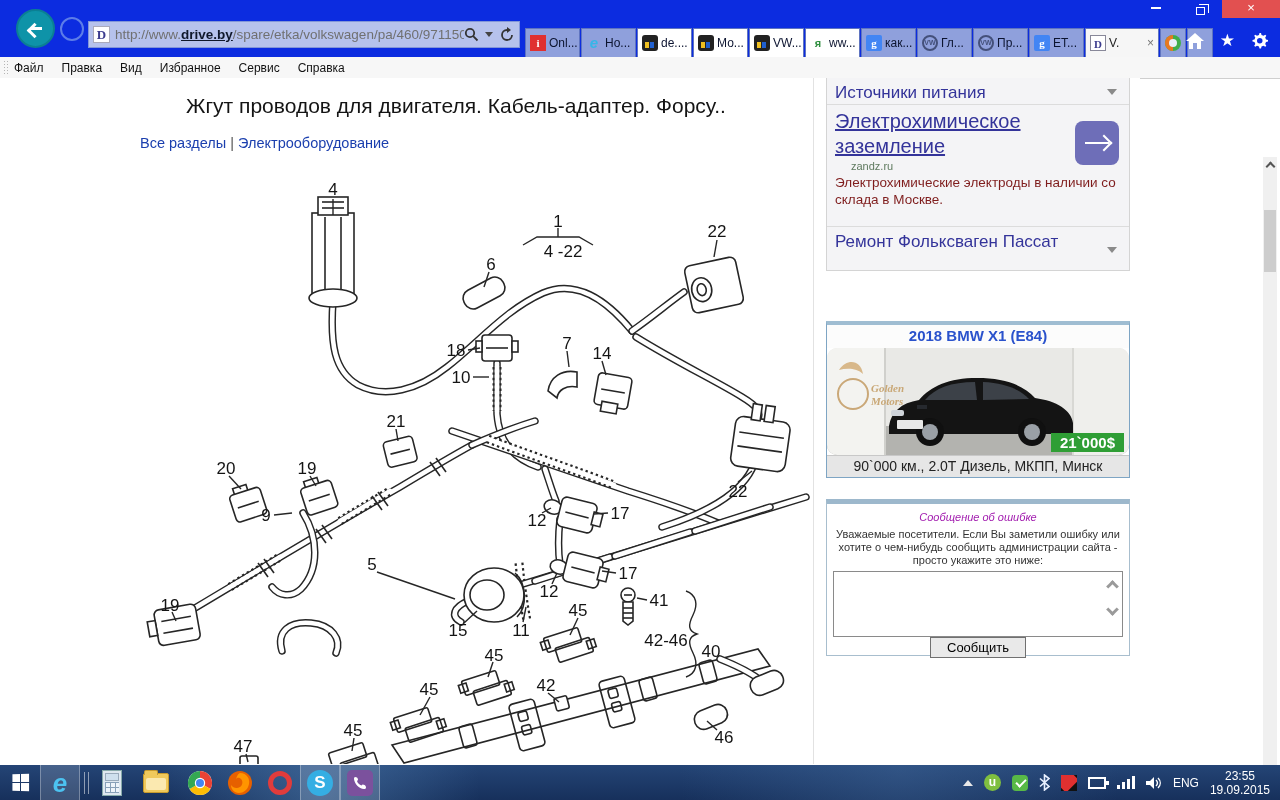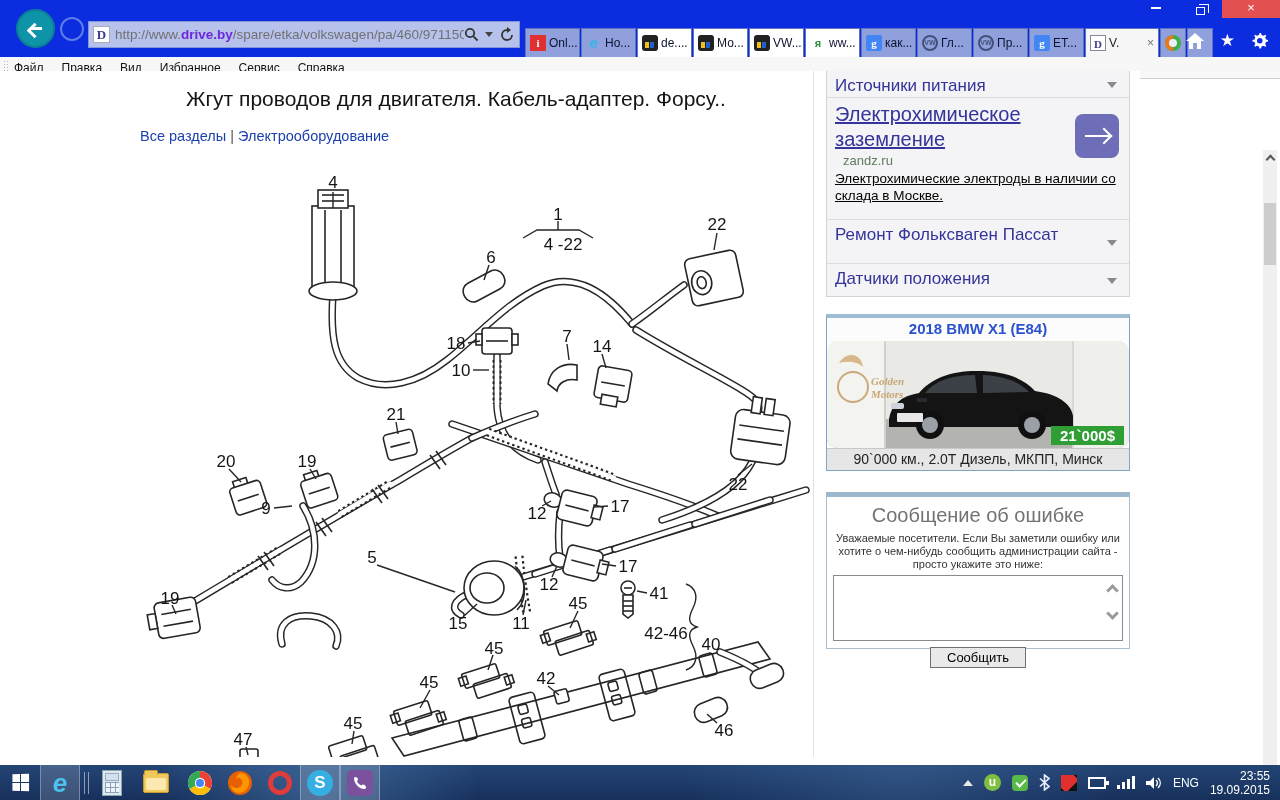--- a/index.html
+++ b/index.html
@@ -22,21 +22,21 @@
   .arrow-w { width:14px; height:14px; position:relative; }
   .arrow-w:before { content:""; position:absolute; left:2px; top:5px; width:11px; height:3px; background:#fff; }
   .arrow-w:after { content:""; position:absolute; left:0; top:3px; width:8px; height:8px; border-left:3px solid #fff; border-bottom:3px solid #fff; transform:rotate(45deg); }
   .arrow-b:before { background:#8fa5ee; height:2px; width:9px; top:5px;}
   .arrow-b:after { border-color:#8fa5ee; border-width:2px; width:6px; height:6px; top:3px;}
   .arrow-b { width:12px; height:12px; position:relative; transform:rotate(180deg); }
 
   .addressbar { position:absolute; left:88px; top:21px; width:432px; height:27px; background:#b6c2ec; border:1px solid #8296d8; display:flex; align-items:center; padding:0 4px; }
   .favicon-d { width:17px; height:17px; background:#fff; border:1px solid #aab; color:#3c3c8e; font-family:"Liberation Serif",serif; font-weight:bold; font-size:13px; text-align:center; line-height:16px; flex:0 0 auto; }
   .url { flex:1; font-size:13.5px; color:#707070; white-space:nowrap; overflow:hidden; margin-left:5px; }
-  .url b { color:#6d28d9; font-weight:bold; }
+  .url b { color:#0f172a; font-weight:bold;text-decoration:underline; }
   .addr-icons { display:flex; align-items:center; gap:6px; color:#333; }
   .caret-down { width:0; height:0; border-left:4px solid transparent; border-right:4px solid transparent; border-top:5px solid #444; }
 
   
   .tabs { position:absolute; left:525px; top:28px; height:29px; display:flex; }
   .tab { width:55px; height:29px; background:#8fa0dc; border:1px solid #5f74c0; border-bottom:none; margin-right:1px; display:flex; align-items:center; padding:0 4px; font-size:12px; color:#0c1430; overflow:hidden; }
   .tab.green { background:#ffffff; }
   .tab.active { background:#f6f6f6; color:#222; width:74px; }
   .tab.partial { width:26px; overflow:hidden; }
   .tab .ticon { width:16px; height:16px; flex:0 0 auto; margin-right:3px; font-size:11px; font-weight:bold; text-align:center; line-height:16px; }
@@ -56,21 +56,21 @@
   .newtab { width:26px; height:29px; background:#8fa0dc; border:1px solid #5f74c0; border-bottom:none; }
   .chrome-icons { position:absolute; right:12px; top:30px; display:flex; gap:16px; align-items:center; color:#fff; }
   .chrome-icons .glyph { font-size:17px; color:#fff; }
 
   
   .menubar { position:absolute; left:0; top:57px; width:1280px; height:22px; background:#f7f7f7; border-bottom:1px solid #cfcfcf; display:flex; align-items:center; font-size:12px; color:#111; }
   .grip { width:5px; height:16px; margin:0 6px 0 3px; background-image:radial-gradient(#b5b5b5 1px, transparent 1px); background-size:3px 3px; }
   .menubar span.mi { margin-right:18px; }
 
   
-  .content { position:absolute; left:0; top:71px; width:1140px; height:686px; background:#fff; }
+  .content { position:absolute; left:0; top:78px; width:1140px; height:686px; background:#fff; }
   .page-title { position:absolute; left:100px; top:16px; width:712px; text-align:center; font-size:21px; color:#141414; }
   .page-links { position:absolute; left:140px; top:57px; font-size:14.5px; color:#1b3fae; }
   .page-links .sep { color:#555; margin:0 4px; }
   .page-links a { color:#1b3fae; text-decoration:none; }
 
   svg.diagram { position:absolute; left:0; top:0; width:822px; height:686px; }
   svg.diagram .ln { stroke:#262626; stroke-width:1.6; fill:none; }
   svg.diagram .fw { stroke:#262626; stroke-width:1.6; fill:#fff; }
   svg.diagram .c8 { stroke:#262626; stroke-width:7.5; fill:none; stroke-linecap:round; }
   svg.diagram .c5 { stroke:#fff; stroke-width:4.6; fill:none; stroke-linecap:round; }
@@ -81,42 +81,42 @@
   .col-sep { position:absolute; left:813px; top:0; width:1px; height:686px; background:#e2e2e2; }
 
   
   .sidebar { position:absolute; left:826px; top:0; width:304px; }
   .adstack { position:absolute; left:0; top:0; width:304px; border:1px solid #d4d4d4; border-top:none; background:#f4f4f6; }
   .adrow { position:relative; border-top:1px solid #dcdcdc; padding:4px 8px; }
   .adrow:first-child { border-top:none; }
   .ad-title { color:#34349a; font-size:17px; line-height:21px; }
   .dd-caret { position:absolute; right:12px; top:50%; margin-top:-2px; width:0; height:0; border-left:5px solid transparent; border-right:5px solid transparent; border-top:6px solid #8a8a8a; }
   .ad-big .ad-title { font-size:20px; line-height:25px; width:220px;text-decoration:underline; }
-  .ad-url { font-size:13px; color:#5f7a5f; margin:1px 8px 2px; }
-  .ad-desc { font-size:13.5px; color:#000000; line-height:17px;text-decoration:underline; }
+  .ad-url { font-size:11px; color:#5f7a5f; margin:1px 16px 2px; }
+  .ad-desc { font-size:13.5px; color:#7f1d1d; line-height:17px; }
   .ad-arrow-btn { position:absolute; right:10px; top:16px; width:44px; height:44px; background:#6e6eb8; border-radius:8px; display:flex; align-items:center; justify-content:center; }
   .ad-arrow-btn .shaft { position:relative; width:24px; height:2px; background:#fff; }
   .ad-arrow-btn .shaft:after { content:""; position:absolute; right:-1px; top:-5px; width:10px; height:10px; border-top:2px solid #fff; border-right:2px solid #fff; transform:rotate(45deg); }
 
   .car-ad { position:absolute; left:0; top:243px; width:304px; height:157px; border:1px solid #7ea5c4; border-top:4px solid #9fbdd2; background:#fff; }
   .car-ad .hd { height:23px; text-align:center; font-size:15px; font-weight:bold; color:#2a52cc; line-height:22px; background:#fcfcfc; }
   .car-photo { position:relative; width:100%; height:107px; overflow:hidden;border-radius:10px; }
   .price-badge { position:absolute; right:5px; bottom:3px; background:#2f9e35; color:#fff; font-weight:bold; font-size:15px; padding:1px 9px; }
   .car-ad .cap { height:22px; background:#e6e6e6; text-align:center; font-size:14px; color:#222; line-height:21px; border-top:1px solid #c8c8c8; }
 
   .err-box { position:absolute; left:0; top:421px; width:304px; height:157px; border:1px solid #a8bece; border-top:5px solid #9db8cc; background:#fff; }
-  .err-title { text-align:center; color:#737373; font-size:20px; margin-top:7px; }
+  .err-title { text-align:center; color:#a21caf; font-size:11px; margin-top:7px;font-style:italic; }
   .err-text { text-align:center; font-size:11px; color:#333; line-height:13px; margin:5px 6px 4px; }
   .err-ta-wrap { position:relative; margin:0 6px; height:66px; border:1px solid #8a8a8a; background:#fff; }
   .err-ta-wrap textarea { width:100%; height:100%; border:none; resize:none; outline:none; font-family:"Liberation Sans",sans-serif; padding-right:18px; }
   .ta-arrows { position:absolute; right:2px; top:10px; width:16px; display:flex; flex-direction:column; gap:14px; align-items:center; }
   .chev { width:9px; height:9px; border-left:3px solid #9a9a9a; border-top:3px solid #9a9a9a; }
   .chev.up { transform:rotate(45deg); }
   .chev.down { transform:rotate(225deg); }
-  .err-btn-row { text-align:center; margin-top:6px; }
+  .err-btn-row { text-align:center; }
   .err-btn { font-size:13px; padding:2px 16px; background:#e9e9e9; border:1px solid #707070; font-family:"Liberation Sans",sans-serif; }
 
   
   .scrollbar { position:absolute; left:1263px; top:79px; width:14px; height:686px; background:#f0f0f0; }
   .sb-arrow { position:absolute; left:0; width:14px; height:15px; display:flex; align-items:center; justify-content:center; }
   .sb-arrow .chev { border-color:#555; border-width:2.5px; width:7px; height:7px; }
   .sb-up { top:2px; }
   .sb-thumb { position:absolute; left:1px; top:53px; width:12px; height:62px; background:#cdcdcd; }
 
   
@@ -147,21 +147,21 @@
   .ut { width:17px; height:17px; border-radius:50%; background:#7fbf3f; color:#fff; font-size:12px; text-align:center; line-height:16px; font-weight:bold; }
   .gchat { width:16px; height:16px; border-radius:4px; background:#58b947; position:relative; }
   .gchat:before { content:""; position:absolute; left:4px; top:4px; width:8px; height:4px; border-left:2px solid #fff; border-bottom:2px solid #fff; transform:rotate(-45deg); }
   .kasp-sq { width:16px; height:16px; background:#111; position:relative; overflow:hidden; }
   .kasp-sq:before { content:""; position:absolute; left:-4px; top:-4px; width:18px; height:18px; background:#e03030; transform:rotate(45deg); }
   .batt { width:18px; height:12px; border:2px solid #fff; position:relative; }
   .batt:before { content:""; position:absolute; right:-5px; top:2px; width:3px; height:4px; background:#fff; }
   .sigbars { display:flex; align-items:flex-end; gap:2px; }
   .sigbars i { width:3px; background:#fff; }
   .lang { font-size:12px; }
-  .clock { font-size:12px; text-align:right; line-height:14px; }
+  .clock { font-size:12px; text-align:center; line-height:14px; }
 </style>
 </head>
 <body>
 
 <div class="screen">
 
   <div class="chrome">
     <div class="win-controls">
       <div class="win-btn min"><span></span></div>
       <div class="win-btn restore"><i></i></div>
@@ -552,24 +552,20 @@
           <div class="ad-url">zandz.ru</div>
           <div class="ad-desc">Электрохимические электроды в наличии со склада в Москве.</div>
           <div class="ad-arrow-btn">
               <span class="shaft"></span>
             </div>
         </div>
         <div class="adrow" style="height:44px;">
           <span class="ad-title" style="display:inline-block;width:230px;">Ремонт Фольксваген Пассат</span>
           <span class="dd-caret"></span>
         </div>
-        <div class="adrow" style="height:33px;">
-          <span class="ad-title">Датчики положения</span>
-          <span class="dd-caret"></span>
-        </div>
       </div>
 
       <div class="car-ad">
         <div class="hd">2018 BMW X1 (E84)</div>
         <div class="car-photo">
           <svg width="302" height="107" viewBox="0 0 302 107">
             <rect x="0" y="0" width="302" height="78" fill="#e9e9e6"></rect>
             <rect x="0" y="78" width="302" height="29" fill="#b3b3af"></rect>
             <rect x="0" y="0" width="58" height="107" fill="#f3f3f0"></rect>
             <rect x="246" y="0" width="56" height="107" fill="#efefec"></rect>

